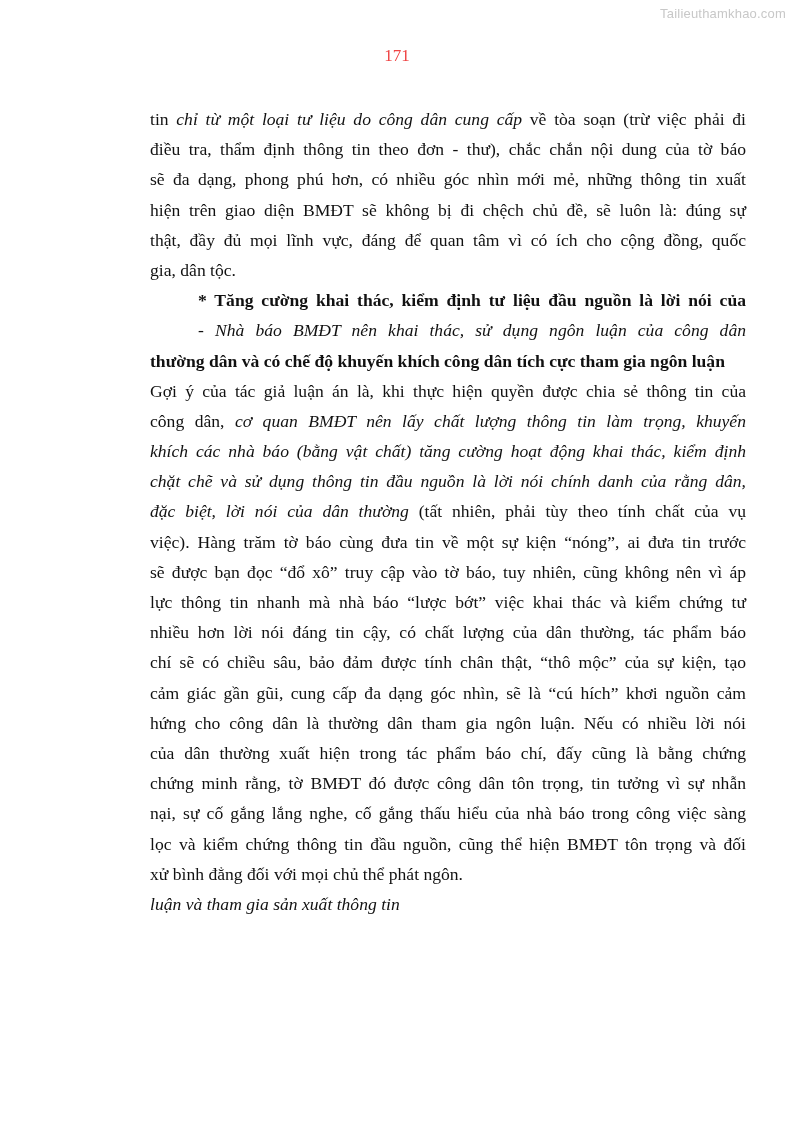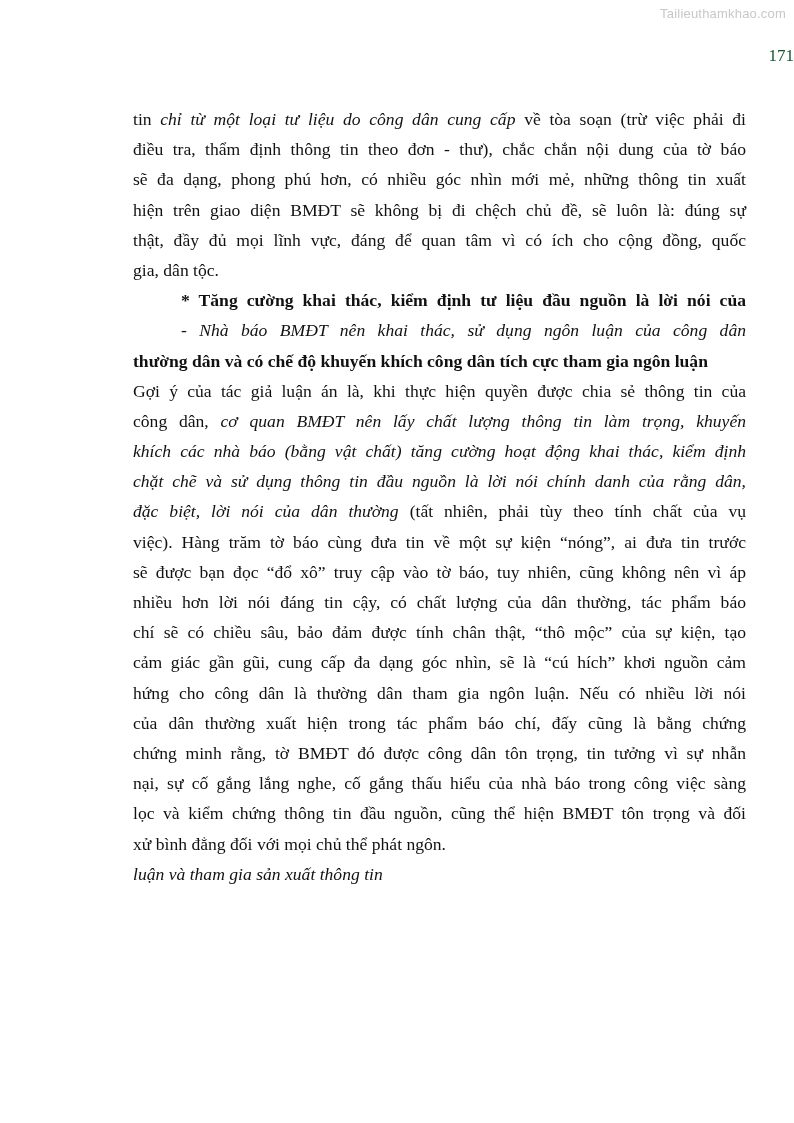--- a/index.html
+++ b/index.html
@@ -3,31 +3,31 @@
 <meta charset="utf-8">
 <style>
   html, body { margin: 0; padding: 0; background: #ffffff; }
   body { width: 794px; height: 1123px; position: relative; overflow: hidden; }
   .watermark {
     position: absolute; top: 6px; right: 8px;
     font-family: "Liberation Sans", sans-serif; font-size: 13px;
     color: #c8c8c8; letter-spacing: 0.2px; margin-left: 16px;
   }
   .page-number {
-    position: absolute; top: 46px; left: 0; width: 794px; text-align: right;
-    font-family: "Liberation Serif", serif; font-size: 17px; color: #14532d;
+    position: absolute; top: 46px; left: 0; width: 794px; text-align: center;
+    font-family: "Liberation Serif", serif; font-size: 17px; color: #ef4444;
   }
   .content {
     position: absolute; top: 104px; left: 133px; width: 613px;
     font-family: "Liberation Serif", serif; font-size: 17.6px; color: #111;
     line-height: 30.2px;
   }
   .line {
     display: block; height: 30.2px; white-space: nowrap;
-    text-align: justify; text-align-last: justify;
+    text-align: justify; text-align-last: justify; margin-left: 17px;
   }
   .line.last { text-align-last: left; }
   .line.indent { padding-left: 48px; }
   .line.bold { font-weight: bold; }
   .it { font-style: italic; }
 </style>
 </head>
 <body>
 
 <div class="watermark">Tailieuthamkhao.com</div>
@@ -42,20 +42,21 @@
     <div class="line indent bold"><span>* Tăng cường khai thác, kiểm định tư liệu đầu nguồn là lời nói của</span></div>
     <div class="line indent"><span class="it">- Nhà báo BMĐT nên khai thác, sử dụng ngôn luận của công dân</span></div>
     <div class="line last bold"><span>thường dân và có chế độ khuyến khích công dân tích cực tham gia ngôn luận</span></div>
     <div class="line"><span>Gợi ý của tác giả luận án là, khi thực hiện quyền được chia sẻ thông tin của</span></div>
     <div class="line"><span>công dân, </span><span class="it">cơ quan BMĐT nên lấy chất lượng thông tin làm trọng, khuyến</span></div>
     <div class="line"><span class="it">khích các nhà báo (bằng vật chất) tăng cường hoạt động khai thác, kiểm định</span></div>
     <div class="line"><span class="it">chặt chẽ và sử dụng thông tin đầu nguồn là lời nói chính danh của rằng dân,</span></div>
     <div class="line"><span class="it">đặc biệt, lời nói của dân thường</span><span> (tất nhiên, phải tùy theo tính chất của vụ</span></div>
     <div class="line"><span>việc). Hàng trăm tờ báo cùng đưa tin về một sự kiện “nóng”, ai đưa tin trước</span></div>
     <div class="line"><span>sẽ được bạn đọc “đổ xô” truy cập vào tờ báo, tuy nhiên, cũng không nên vì áp</span></div>
+    <div class="line"><span>lực thông tin nhanh mà nhà báo “lược bớt” việc khai thác và kiểm chứng tư</span></div>
     <div class="line"><span>nhiều hơn lời nói đáng tin cậy, có chất lượng của dân thường, tác phẩm báo</span></div>
     <div class="line"><span>chí sẽ có chiều sâu, bảo đảm được tính chân thật, “thô mộc” của sự kiện, tạo</span></div>
     <div class="line"><span>cảm giác gần gũi, cung cấp đa dạng góc nhìn, sẽ là “cú hích” khơi nguồn cảm</span></div>
     <div class="line"><span>hứng cho công dân là thường dân tham gia ngôn luận. Nếu có nhiều lời nói</span></div>
     <div class="line"><span>của dân thường xuất hiện trong tác phẩm báo chí, đấy cũng là bằng chứng</span></div>
     <div class="line"><span>chứng minh rằng, tờ BMĐT đó được công dân tôn trọng, tin tưởng vì sự nhẫn</span></div>
     <div class="line"><span>nại, sự cố gắng lắng nghe, cố gắng thấu hiểu của nhà báo trong công việc sàng</span></div>
     <div class="line"><span>lọc và kiểm chứng thông tin đầu nguồn, cũng thể hiện BMĐT tôn trọng và đối</span></div>
     <div class="line last"><span>xử bình đẳng đối với mọi chủ thể phát ngôn.</span></div>
     <div class="line last"><span class="it">luận và tham gia sản xuất thông tin</span></div>

